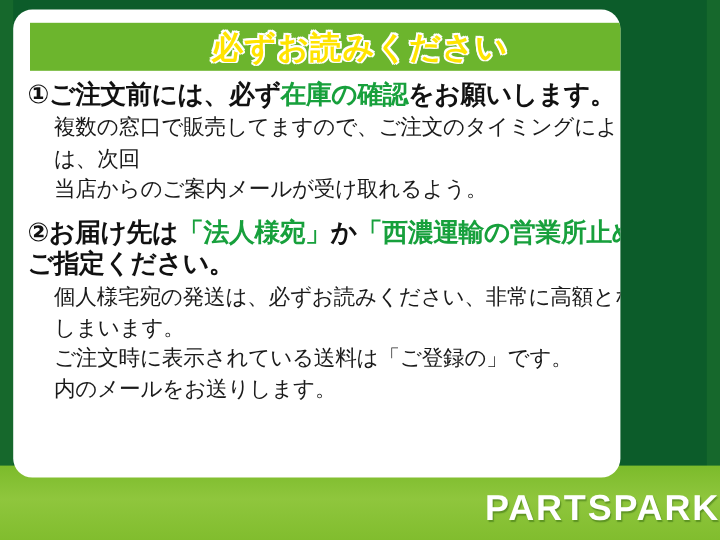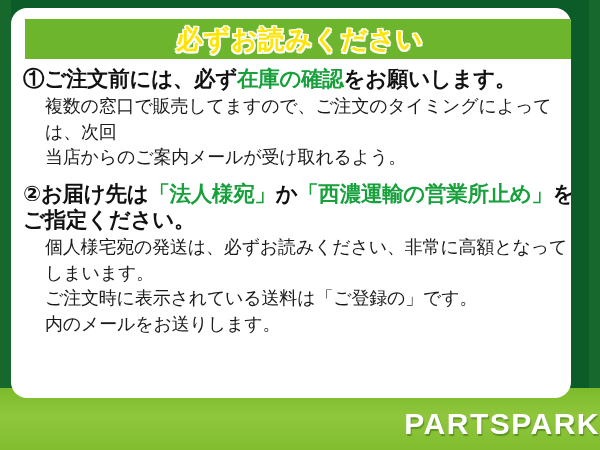--- a/index.html
+++ b/index.html
@@ -44,21 +44,21 @@
     bottom: 0;
     height: 62px;
     background: linear-gradient(to bottom, #7cbb2b 0%, #8fc63d 45%, #81bd2e 100%);
   }
 
   
   #notice-card {
     position: absolute;
     left: 11px;
     top: 8px;
-    width: 560px;
+    width: 506px;
     height: 390px;
     box-sizing: border-box;
     background: #ffffff;
     border-radius: 16px;
     overflow: hidden;
   }
 
   
   #title-banner {
     position: absolute;
@@ -114,21 +114,21 @@
   }
   .item-body {
     color: #1a1a1a;
     font-size: 18px;
     font-weight: normal;
     line-height: 1.42;
     letter-spacing: -0.2px;
     padding-left: 22px;
     margin-top: 2px;
   }
-  #item-1 { margin-top: 0px; font-family: Liberation Serif, serif; }
+  #item-1 { margin-top: 0px; }
   #item-2 { margin-top: 10px; }
   #item-3 { margin-top: 12px; }
 
   
   #brand-wordmark {
     position: absolute;
     left: 0;
     right: 0;
     bottom: 9px;
     text-align: right;

